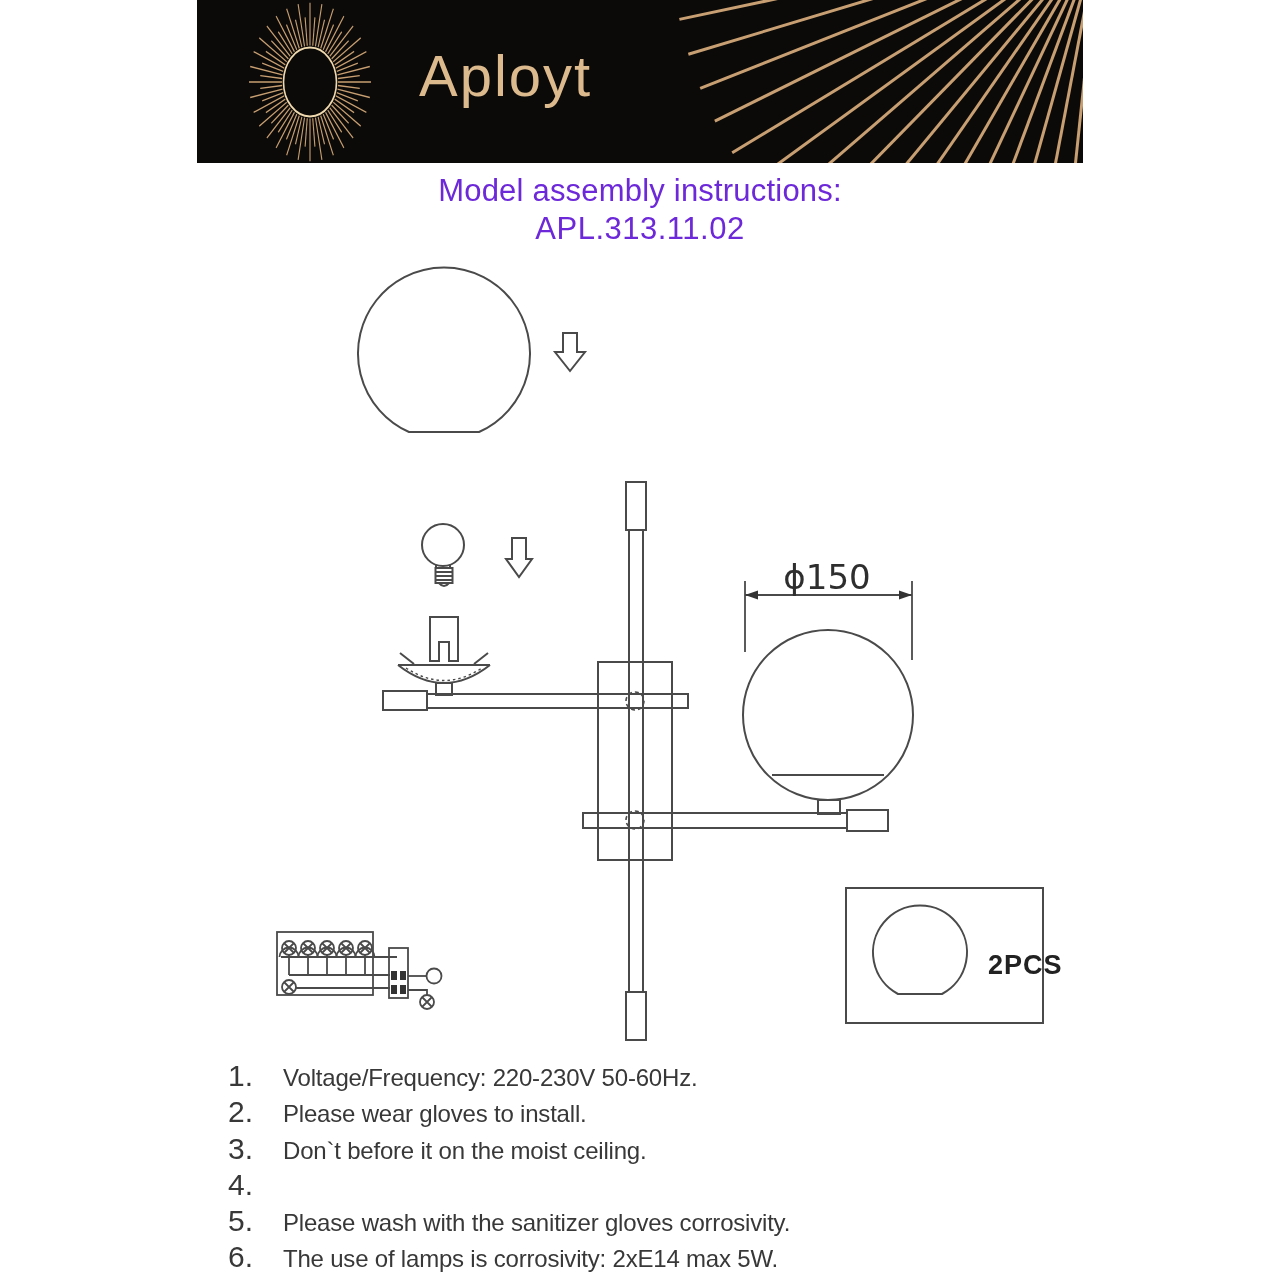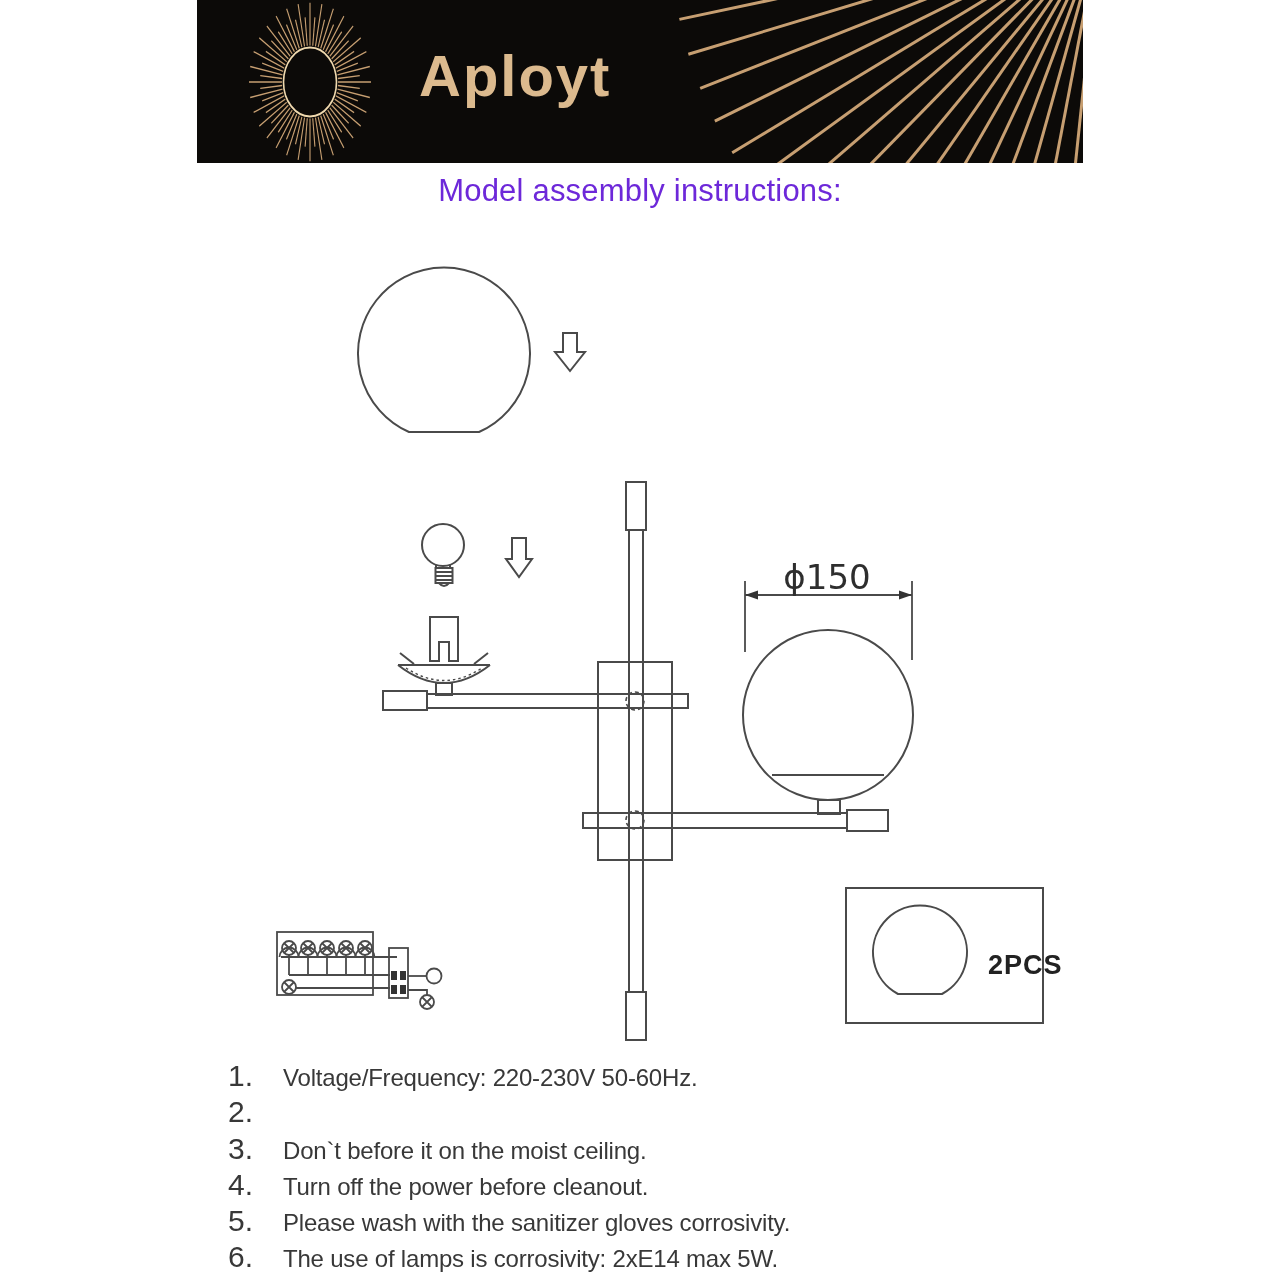--- a/index.html
+++ b/index.html
@@ -8,21 +8,21 @@
     font-family:"Liberation Sans",sans-serif;
   }
   
   .banner{
     position:absolute;left:197px;top:0;width:886px;height:163px;
     background:#0c0a08;overflow:hidden;
   }
   .banner svg{position:absolute;left:0;top:0;}
   .brand-name{
     position:absolute;left:222px;top:42px;
-    font-size:58px;color:#dcba8e;letter-spacing:2px;font-weight:700;
+    font-size:58px;color:#dcba8e;letter-spacing:2px;font-weight:400;
   }
   
   .title-block{
     position:absolute;left:0;top:172px;width:1280px;text-align:center;
     color:#6d28d9;
   }
   .title-line{font-size:31px;line-height:38px;letter-spacing:.2px;}
   .model-line{font-size:31px;line-height:37px;letter-spacing:.5px;}
   
   .diagram{position:absolute;left:0;top:0;width:1280px;height:1280px;}
@@ -132,20 +132,21 @@
           <line x1="903" y1="-70" x2="503.1961110680519" y2="88.29355765441144" stroke="#d2a878" stroke-width="3" opacity="0.95"></line>
           <line x1="903" y1="-70" x2="491.3526160612111" y2="54.28367268612301" stroke="#d2a878" stroke-width="3" opacity="0.95"></line>
           <line x1="903" y1="-70" x2="482.3965316844635" y2="19.40202705163651" stroke="#d2a878" stroke-width="3" opacity="0.95"></line>
         </g>
     </svg>
     <div class="brand-name">Aployt</div>
   </div>
 
   <div class="title-block">
     <div class="title-line">Model assembly instructions:</div>
+    <div class="model-line">APL.313.11.02</div>
   </div>
 
   <svg class="diagram" viewBox="0 0 1280 1280">
 
     <g>
       <path class="ln" d="M409,432 A86,86 0 1 1 479,432 Z"></path>
     </g>
 
     <g>
       <polygon class="ln" points="563,333 577,333 577,352 585,352 570,371 555,352 563,352"></polygon>
@@ -253,28 +254,28 @@
     </g>
   </svg>
 
   <div class="instructions">
     <div class="instr-row">
       <span class="instr-num">1.</span>
       <span class="instr-text">Voltage/Frequency: 220-230V 50-60Hz.</span>
     </div>
     <div class="instr-row">
       <span class="instr-num">2.</span>
+      <span class="instr-text">Please wear gloves to install.</span>
     </div>
     <div class="instr-row">
       <span class="instr-num">3.</span>
       <span class="instr-text">Don`t before it on the moist ceiling.</span>
     </div>
     <div class="instr-row">
       <span class="instr-num">4.</span>
-      <span class="instr-text">Turn off the power before cleanout.</span>
     </div>
     <div class="instr-row">
       <span class="instr-num">5.</span>
       <span class="instr-text">Please wash with the sanitizer gloves corrosivity.</span>
     </div>
     <div class="instr-row">
       <span class="instr-num">6.</span>
       <span class="instr-text">The use of lamps is corrosivity: 2xE14 max 5W.</span>
     </div>
   </div>

